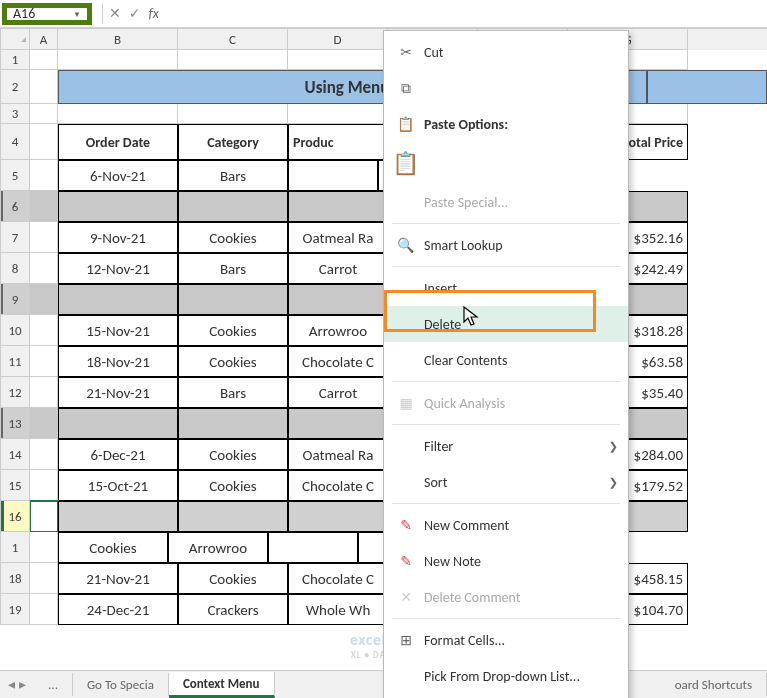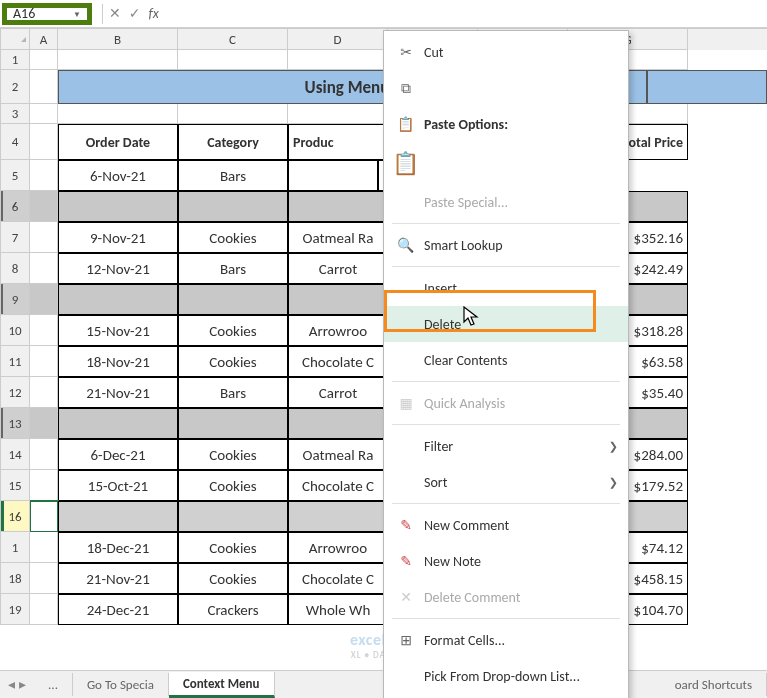--- a/index.html
+++ b/index.html
@@ -269,21 +269,20 @@
           <div class="cell col-B"></div>
           <div class="cell col-C"></div>
           <div class="cell col-D"></div>
           <div class="cell col-E"></div>
           <div class="cell col-F"></div>
           <div class="cell col-G right"></div>
         </div>
         <div class="row data-row" style="height: 31px;">
           <div class="row-header">1</div>
           <div class="cell col-A"></div>
-          <div class="cell col-B">18-Dec-21</div>
           <div class="cell col-C">Cookies</div>
           <div class="cell col-D">Arrowroo</div>
           <div class="cell col-E"></div>
           <div class="cell col-F"></div>
           <div class="cell col-G right">$74.12</div>
         </div>
         <div class="row data-row" style="height: 31px;">
           <div class="row-header">18</div>
           <div class="cell col-A"></div>
           <div class="cell col-B">21-Nov-21</div>

